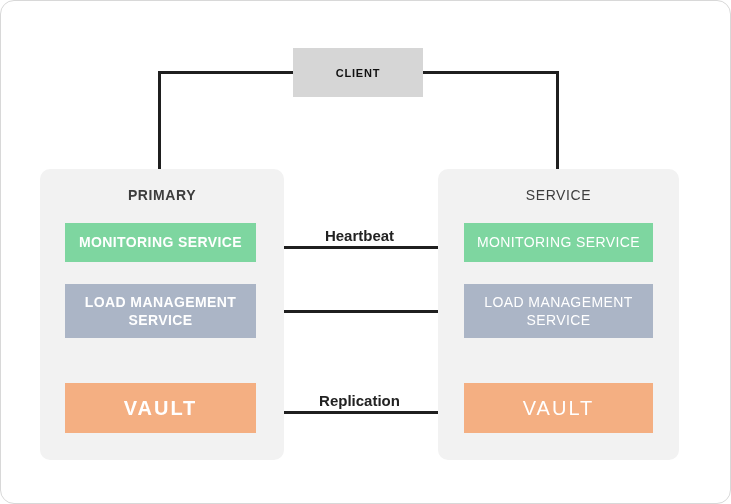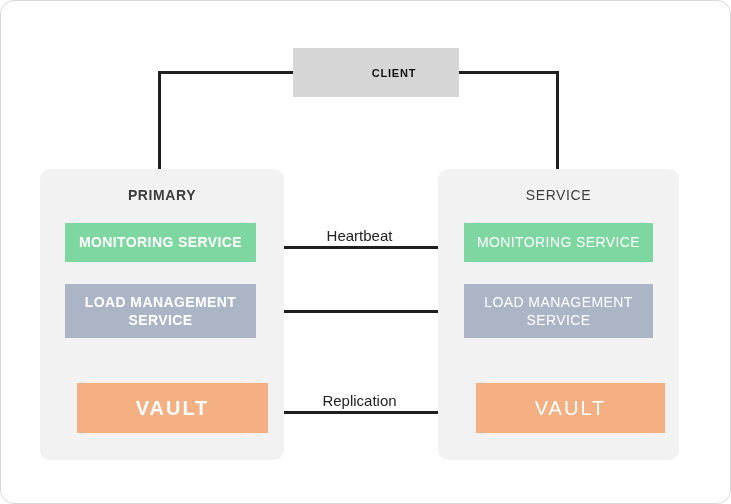--- a/index.html
+++ b/index.html
@@ -15,21 +15,21 @@
   }
   
   .line{position:absolute;background:var(--line,#1f1f1f);}
   .line.h{height:3px;}
   .line.v{width:3px;}
   
   .client{
     position:absolute;left:292px;top:47px;width:130px;height:49px;
     background:var(--client,#d6d6d6);
     display:flex;align-items:center;justify-content:center;
-    font-size:11px;font-weight:bold;letter-spacing:.8px;color:#111111;padding-left:36px;
+    font-size:11px;font-weight:bold;letter-spacing:.8px;color:#111111;
   }
   
   .container{
     position:absolute;top:168px;height:291px;
     background:var(--container,#f2f2f2);border-radius:10px;
   }
   .container.primary{left:39px;width:244px;font-weight:bold;}
   .container.fallback{left:437px;width:241px;}
   .container-title{
     position:absolute;top:18px;left:0;right:0;text-align:center;
@@ -40,27 +40,27 @@
     position:absolute;left:25px;width:191px;
     display:flex;align-items:center;justify-content:center;text-align:center;
     color:#ffffff;font-size:14px;letter-spacing:.4px;line-height:1.3;
     padding:0 8px;box-sizing:border-box;
   }
   .container.fallback .svc{left:26px;width:189px;}
   .svc.monitoring{top:54px;height:39px;background:var(--monitoring,#7ed6a0);}
   .svc.load{top:115px;height:54px;background:var(--load_management,#abb5c6);}
   .svc.vault{
     top:214px;height:50px;background:var(--vault,#f4af82);
-    font-size:20px;letter-spacing:2px;margin-left:12px;
+    font-size:20px;letter-spacing:2px;
   }
   
   .link-line{left:254px;width:209px;}
   .link-label{
     position:absolute;left:254px;width:209px;text-align:center;
-    font-size:15px;color:#222222;
+    font-size:15px;color:#222222;font-weight:bold;
   }
 </style>
 </head>
 <body>
 
 <div class="canvas">
 
   <div class="line h" style="left:157px;top:70px;width:135px;"></div>
   <div class="line v" style="left:157px;top:70px;height:98px;"></div>
 

